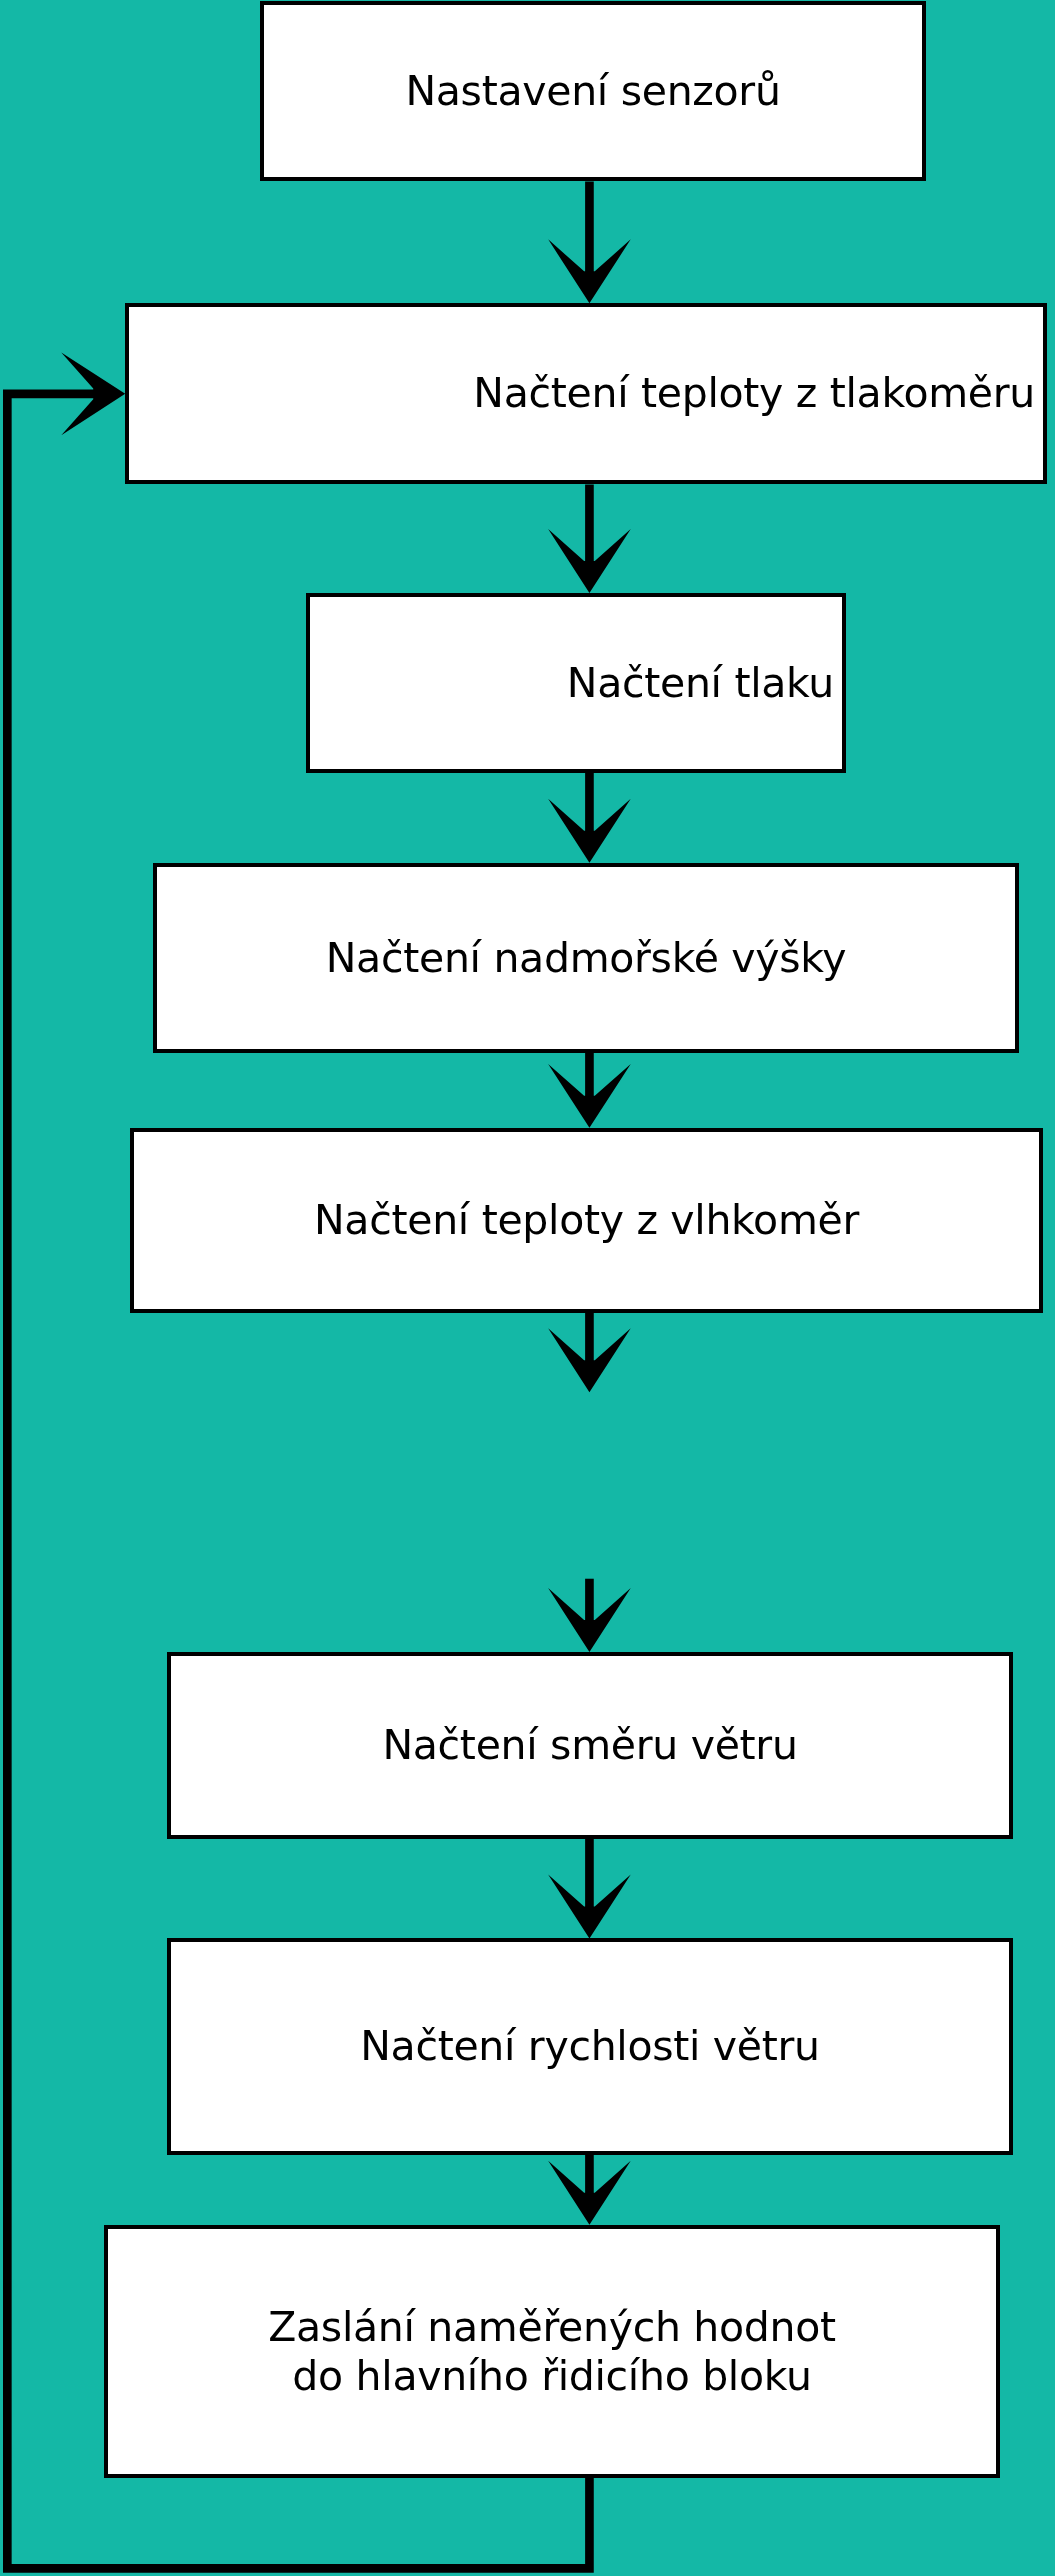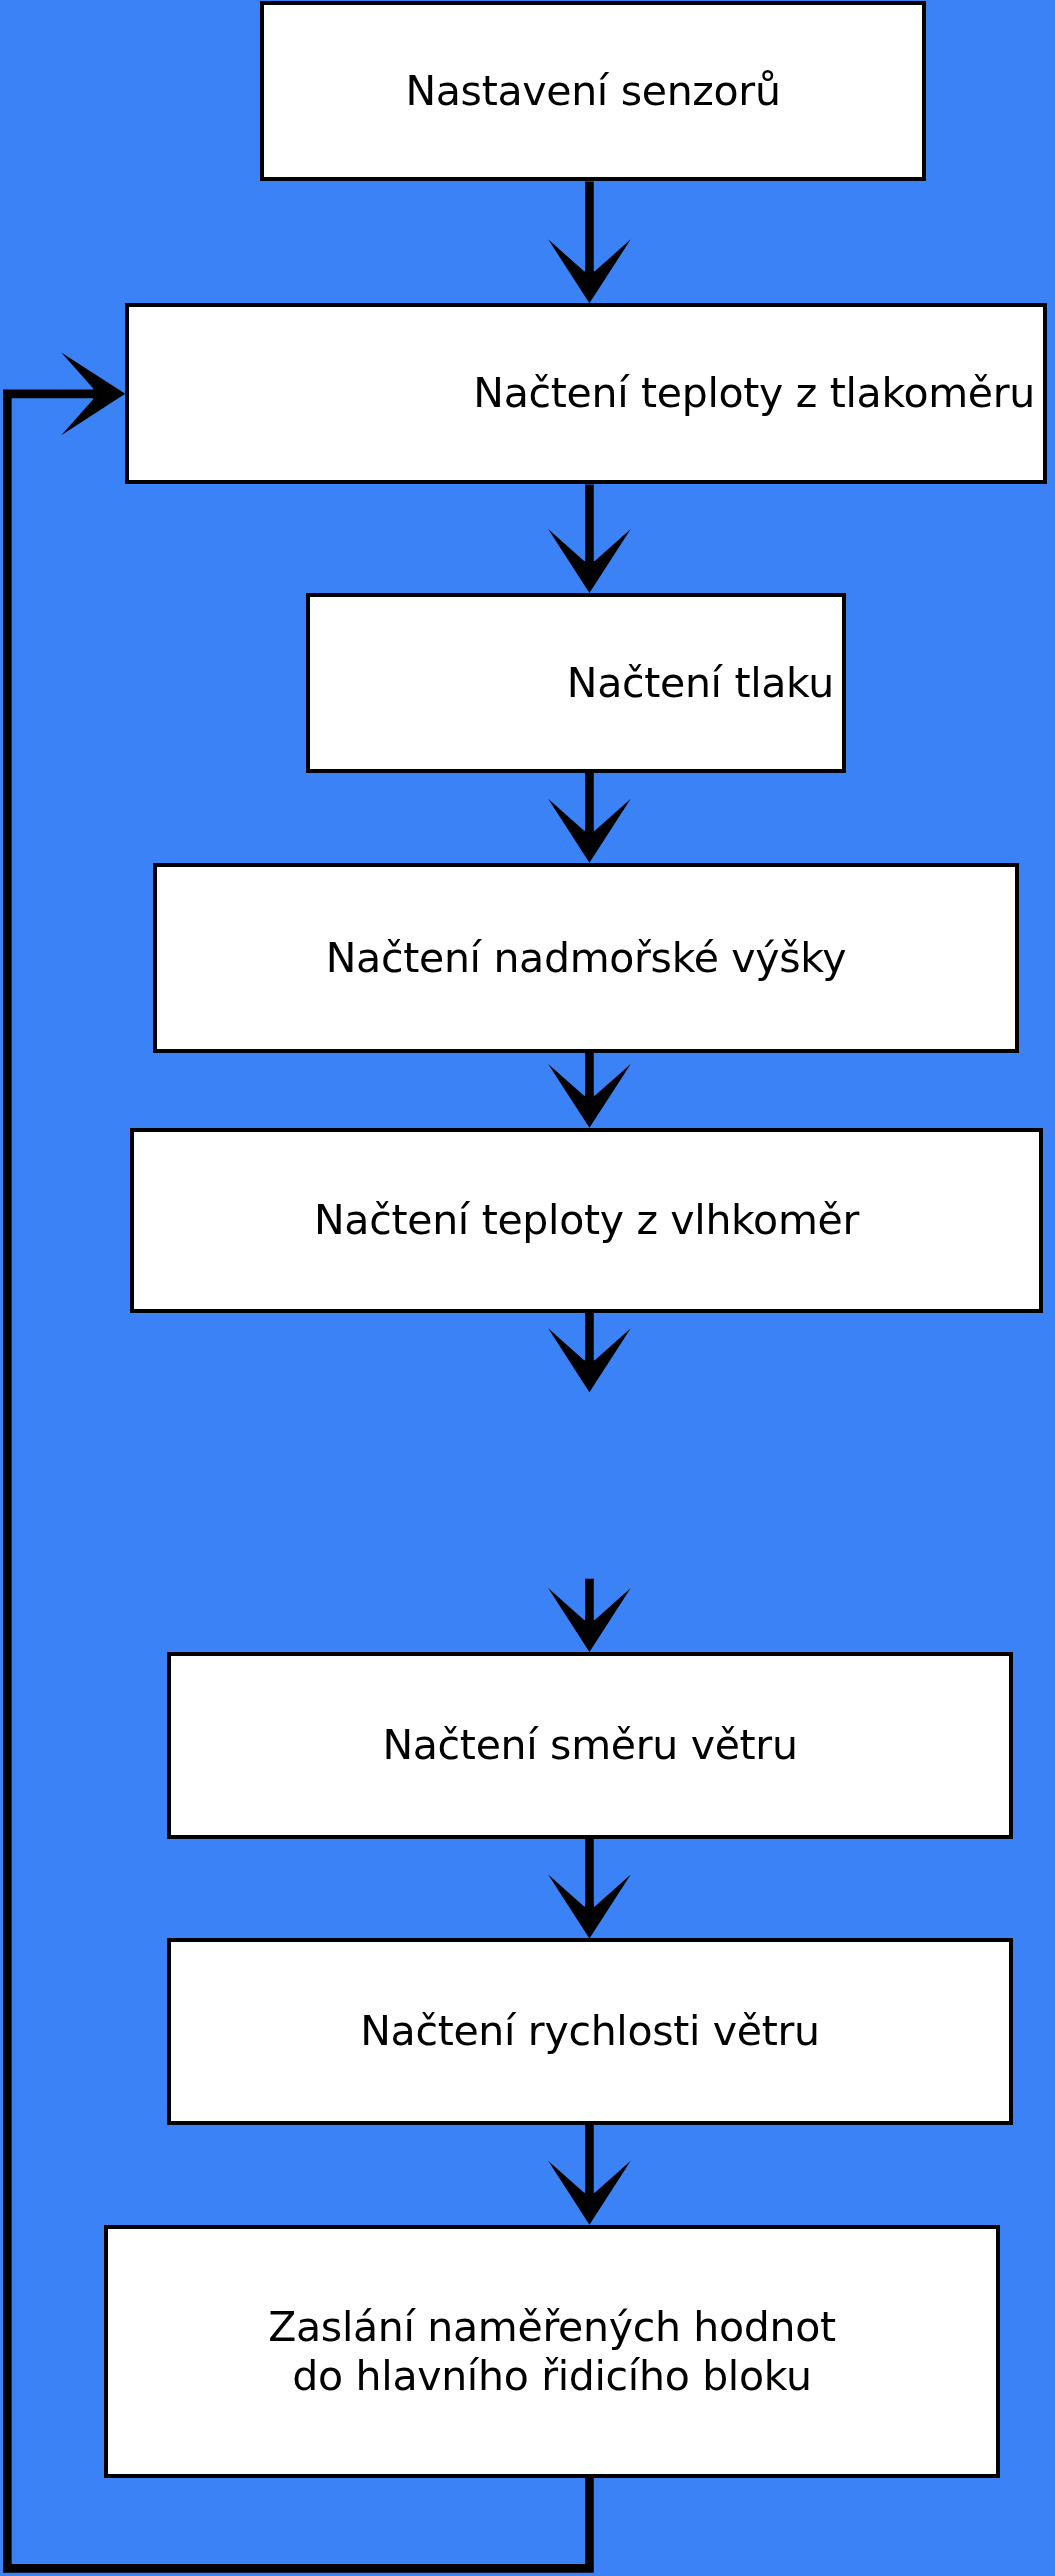--- a/index.html
+++ b/index.html
@@ -8,21 +8,21 @@
     padding: 0;
     background: #ffffff;
   }
   body {
     font-family: "DejaVu Sans", sans-serif;
   }
   #canvas {
     position: relative;
     width: 1055px;
     height: 2576px;
-    background: #3b82f6;
+    background: #14b8a6;
     overflow: hidden;
   }
   #flow-svg {
     position: absolute;
     left: 0;
     top: 0;
     width: 1055px;
     height: 2576px;
     display: block;
   }
@@ -127,21 +127,21 @@
 
   <div class="node-box" style="left:130px; top:1128px; width:913px; height:185px;">
     <span class="node-label">Načtení teploty z vlhkoměr</span>
   </div>
 
 
   <div class="node-box" style="left:167px; top:1652px; width:846px; height:187px;">
     <span class="node-label">Načtení směru větru</span>
   </div>
 
-  <div class="node-box" style="left:167px; top:1938px; width:846px; height:187px;">
+  <div class="node-box" style="left:167px; top:1938px; width:846px; height:217px;">
     <span class="node-label">Načtení rychlosti větru</span>
   </div>
 
   <div class="node-box" style="left:104px; top:2225px; width:896px; height:253px;">
     <span class="node-label">Zaslání naměřených hodnot
 do hlavního řidicího bloku</span>
   </div>
 
 </div>
 

